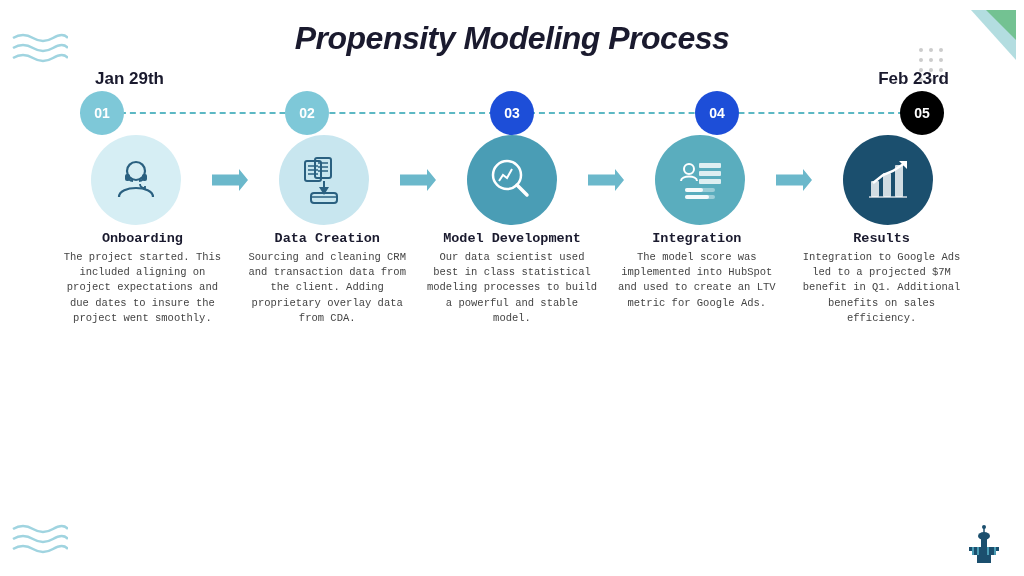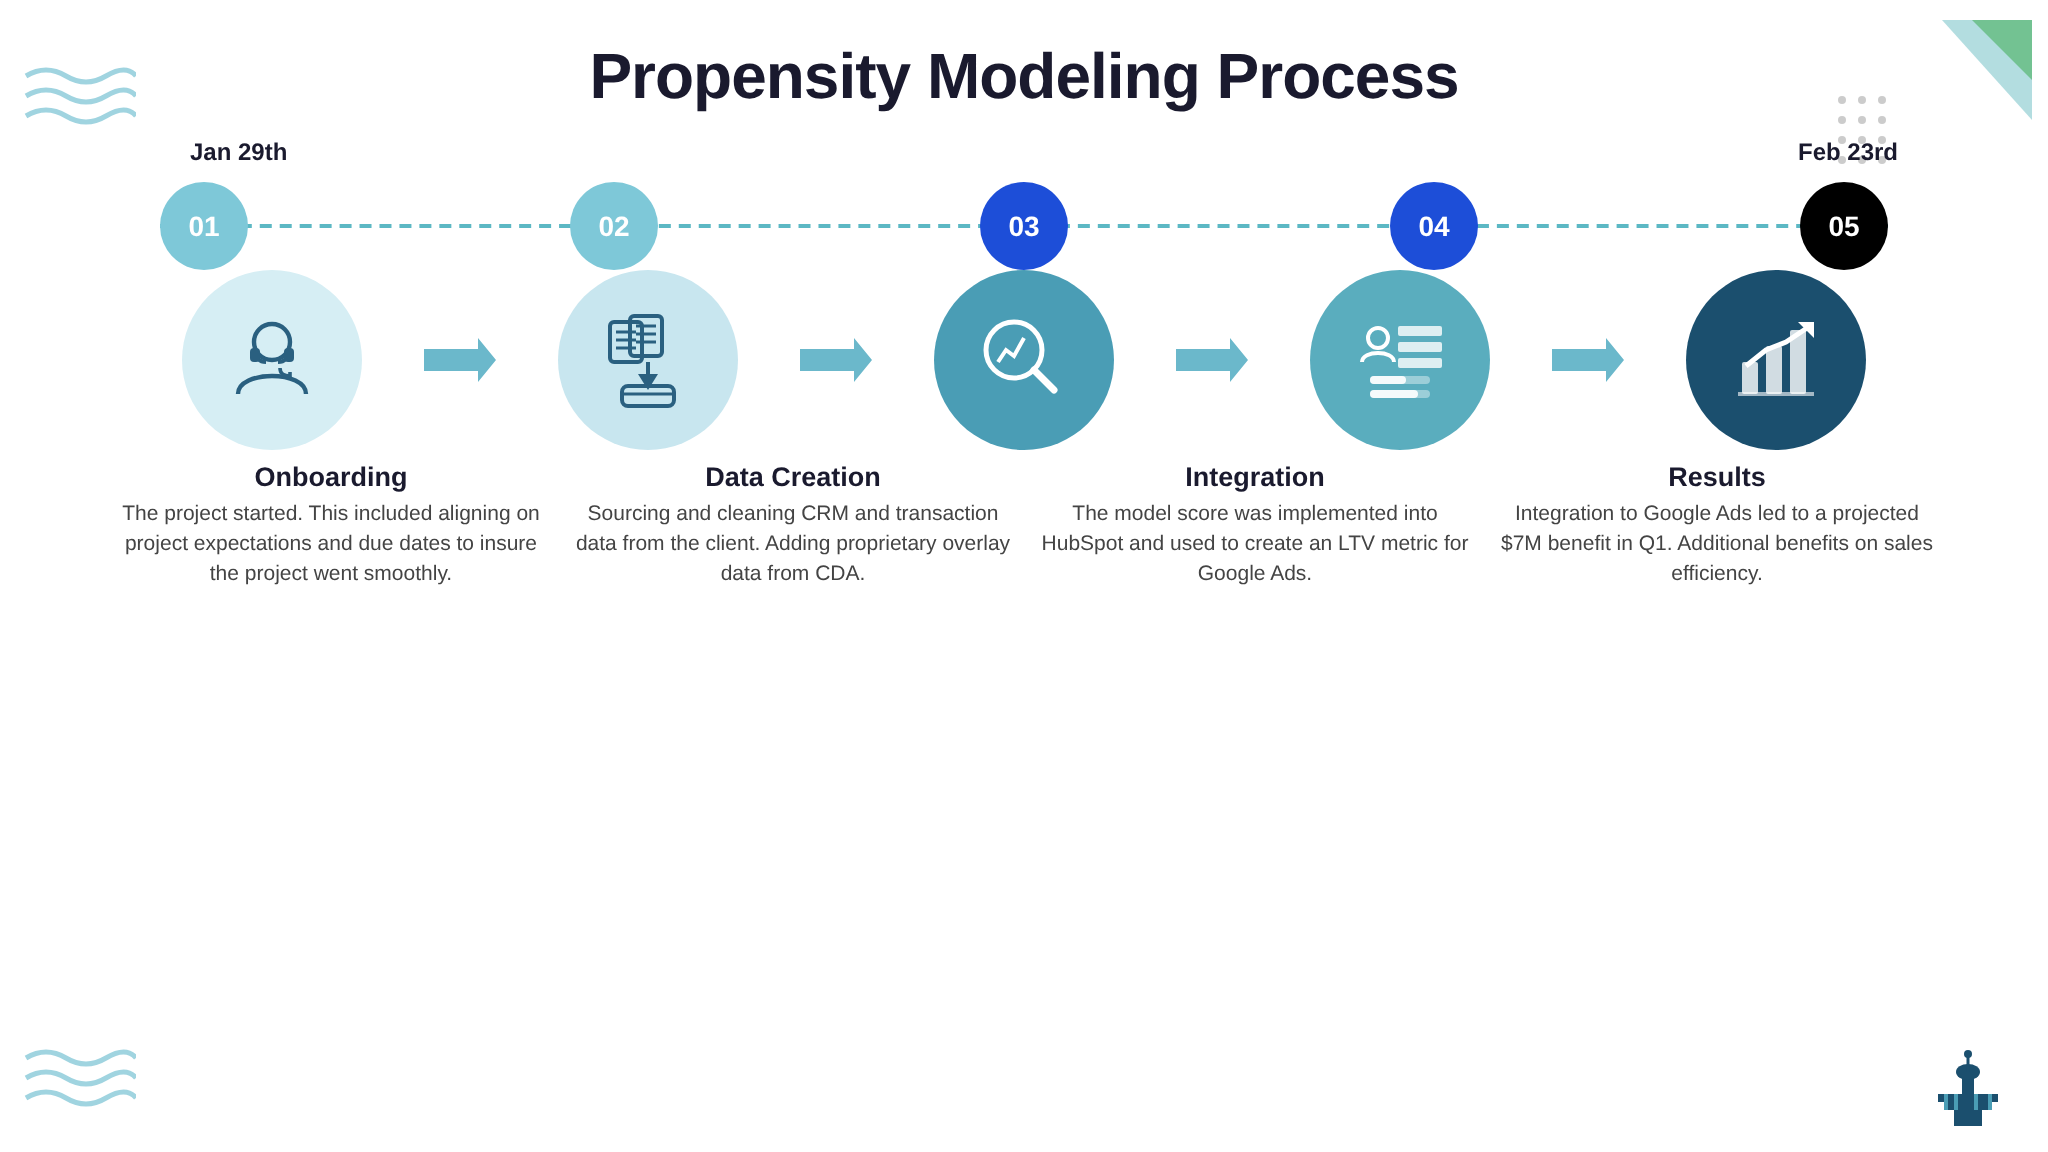--- a/index.html
+++ b/index.html
@@ -20,33 +20,34 @@
       padding: 20px 40px 10px 40px;
     }
 
     h1 {
       text-align: center;
       font-size: 32px;
       font-weight: 800;
       color: #1a1a2e;
       margin-bottom: 12px;
       letter-spacing: -0.5px;
+      font-style: italic;
     }
 
     .timeline-dates {
       display: flex;
       justify-content: space-between;
       width: 100%;
       padding: 0 60px;
       position: relative;
       height: 22px;
     }
 
     .date-label {
-      font-size: 12px;
+      font-size: 17px;
       font-weight: 700;
       color: #1a1a2e;
       position: absolute;
       text-align: right;
     }
     .date-label.left { left: 55px; }
     .date-label.right { right: 35px; }
 
     
     .timeline-track {
@@ -142,20 +143,21 @@
       background: #6bb8cb;
       clip-path: polygon(0 25%, 75% 25%, 75% 0%, 100% 50%, 75% 100%, 75% 75%, 0 75%);
     }
 
     
     .text-row {
       display: flex;
       justify-content: flex-start;
       padding: 0 12px;
       gap: 4px;
+      font-family: Liberation Mono, monospace;
     }
 
     .step-text {
       flex: 1;
       text-align: center;
       padding: 0 4px;
     }
 
     .step-title {
       font-size: 13.5px;
@@ -372,20 +374,24 @@
     <div class="step-text">
       <div class="step-title">Onboarding</div>
       <div class="step-desc">The project started. This included aligning on project expectations and due dates to insure the project went smoothly.</div>
     </div>
 
     <div class="step-text">
       <div class="step-title">Data Creation</div>
       <div class="step-desc">Sourcing and cleaning CRM and transaction data from the client. Adding proprietary overlay data from CDA.</div>
     </div>
 
+    <div class="step-text">
+      <div class="step-title">Model Development</div>
+      <div class="step-desc">Our data scientist used best in class statistical modeling processes to build a powerful and stable model.</div>
+    </div>
 
     <div class="step-text">
       <div class="step-title">Integration</div>
       <div class="step-desc">The model score was implemented into HubSpot and used to create an LTV metric for Google Ads.</div>
     </div>
 
     <div class="step-text">
       <div class="step-title">Results</div>
       <div class="step-desc">Integration to Google Ads led to a projected $7M benefit in Q1. Additional benefits on sales efficiency.</div>
     </div>

